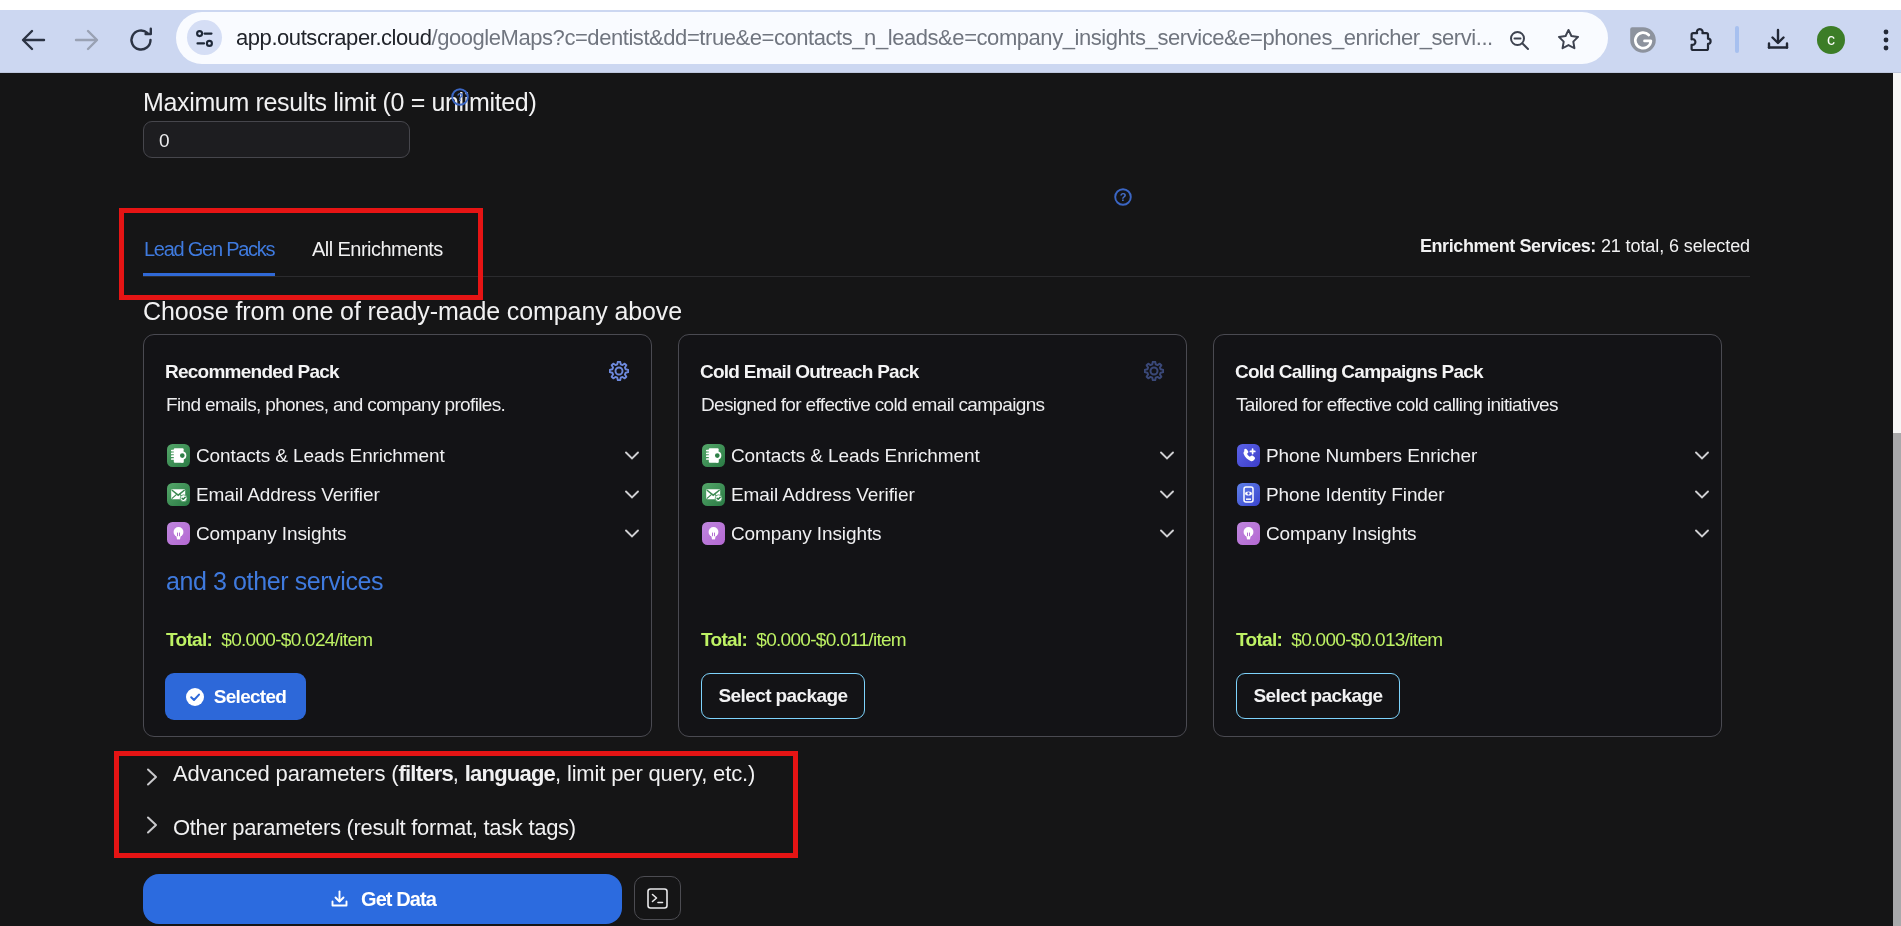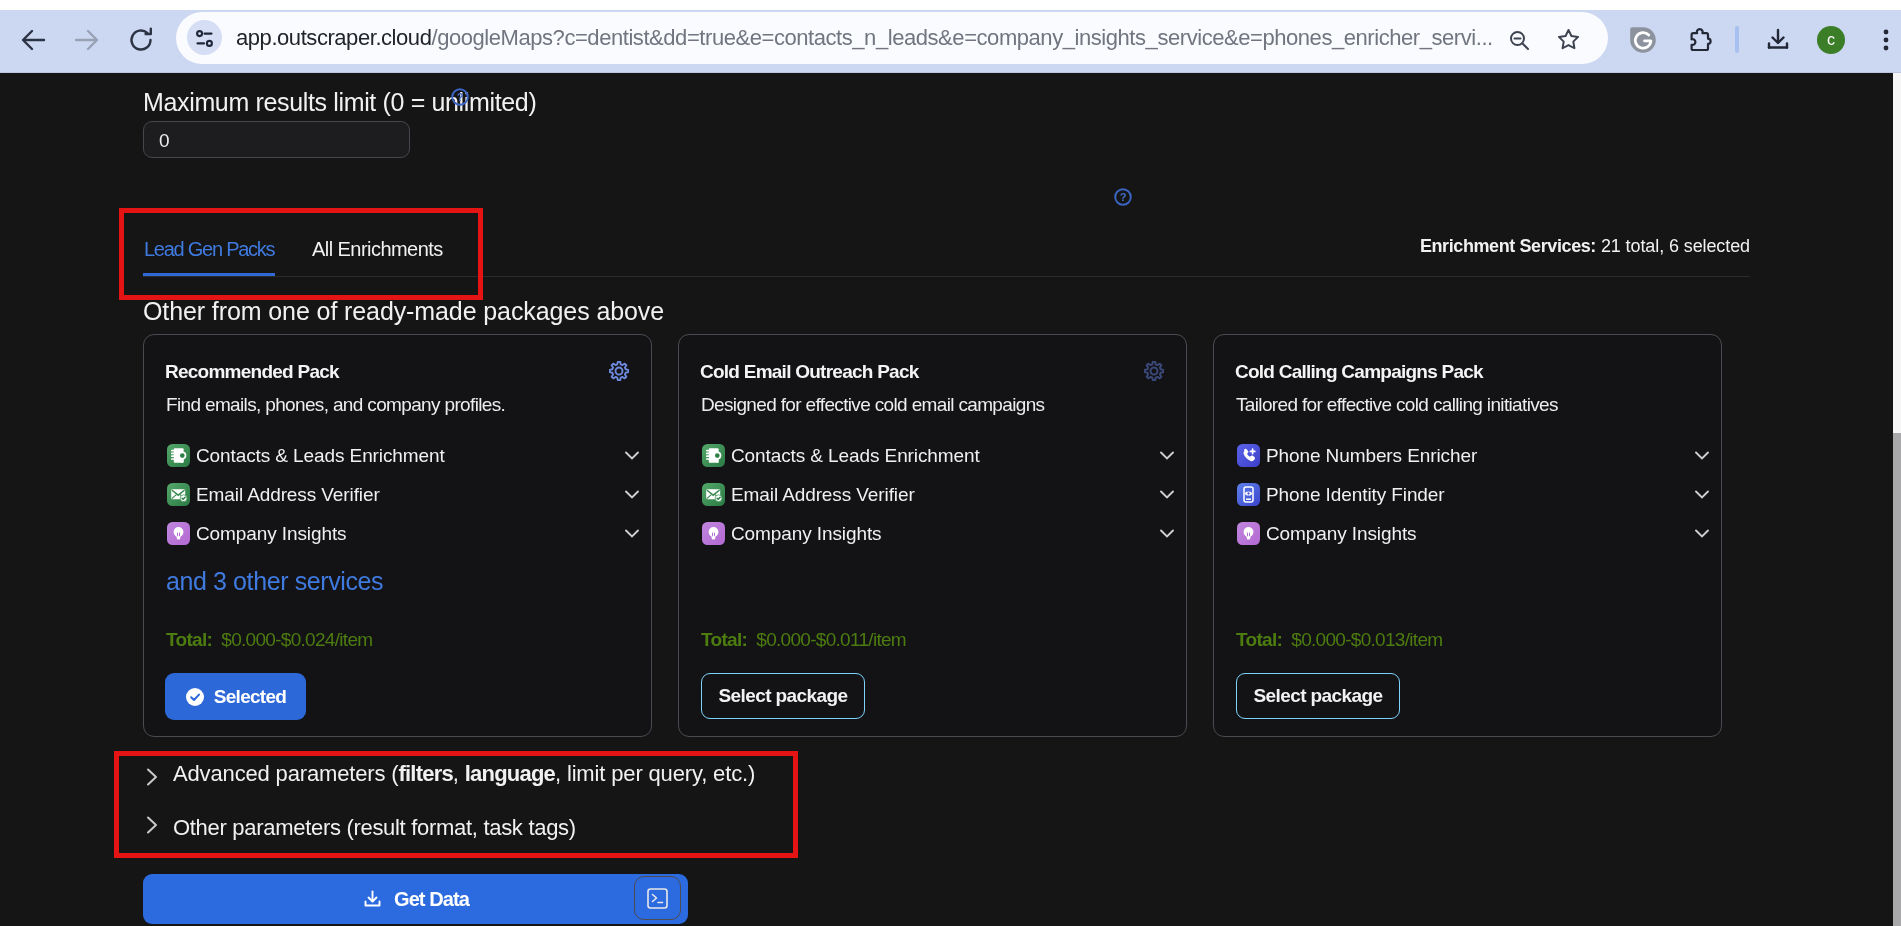--- a/index.html
+++ b/index.html
@@ -31,26 +31,26 @@
   .card { position:absolute; top:334px; width:509px; height:403px; background:#131316; border:1px solid #4a4a51; border-radius:11px; }
   #card1 { left:143px;padding-left:8px; } #card2 { left:678px; } #card3 { left:1213px; }
   .ctitle { position:absolute; left:21px; top:26px; font-size:19px; font-weight:bold; color:#f4f4f5; letter-spacing:-0.75px; white-space:nowrap; }
   .csub { position:absolute; left:22px; top:59px; font-size:19px; color:#ededef; letter-spacing:-0.65px; white-space:nowrap; }
   .crow { position:absolute; left:23px; height:24px; }
   .crow svg.ic { position:absolute; left:0; top:0; }
   .crow .nm { position:absolute; left:29px; top:1px; font-size:19px; color:#f0f0f2; letter-spacing:-0.1px; white-space:nowrap; }
   .crow .chev { position:absolute; }
   .r1 { top:109px; } .r2 { top:148px; } .r3 { top:187px; }
   .chev { left:455px; top:2px; }
-  .totln { position:absolute; left:22px; top:294px; font-size:19px; color:#4d7c0f; white-space:nowrap; letter-spacing:-0.7px; }
+  .totln { position:absolute; left:22px; top:294px; font-size:19px; color:#bef264; white-space:nowrap; letter-spacing:-0.7px; }
   .btn-filled { position:absolute; left:21px; top:338px; height:47px; background:#2d68d9; border-radius:9px; color:#fff; font-weight:bold; font-size:19px; letter-spacing:-0.7px; display:flex; align-items:center; justify-content:center; }
   .btn-outline { position:absolute; left:22px; top:338px; height:46px; background:transparent; border:1px solid #7dd3fc; border-radius:9px; color:#f2f2f3; font-weight:bold; font-size:19px; letter-spacing:-0.6px; display:flex; align-items:center; justify-content:center; }
   
   
-  #getdata { left:143px; top:874px; width:545px; height:50px; background:#2c6bdf; border-radius:9px; }
+  #getdata { left:143px; top:874px; width:479px; height:50px; background:#2c6bdf; border-radius:16px; }
   #term { left:634px; top:876px; width:47px; height:44px; border:1px solid #4c4c52; border-radius:10px; }
   
   #sbtrack { left:1893px; top:73px; width:8px; height:853px; background:#f6f6f6; }
   #sbthumb { left:1893px; top:433px; width:8px; height:493px; background:#a9a9ab; }
 </style>
 </head>
 <body>
 <div id="stage">
 
   <div class="abs" id="topwhite"></div>
@@ -120,21 +120,21 @@
   <svg class="abs" style="left:1114px;top:188px" width="18" height="18" viewBox="0 0 18 18" fill="none">
       <circle cx="9" cy="9" r="7.8" stroke="#3b66c4" stroke-width="1.9"></circle>
       <text x="9" y="13" fill="#4670cc" font-size="11" font-weight="bold" text-anchor="middle" font-family="Liberation Sans">?</text>
     </svg>
 
   <div class="txt blue" style="left:144px;top:238px;font-size:20px;letter-spacing:-1.25px;">Lead Gen Packs</div>
   <div class="txt" style="left:312px;top:238px;font-size:20px;letter-spacing:-0.55px;">All Enrichments</div>
   <div class="abs" id="tabunder"></div>
   <div class="abs" id="tabline"></div>
   <div class="txt" style="right:151px;top:236px;font-size:18px;letter-spacing:-0.1px;"><b style="letter-spacing:-0.4px">Enrichment Services:</b> 21 total, 6 selected</div>
-  <div class="txt" style="left:143px;top:297px;">Other from one of ready-made packages above</div>
+  <div class="txt" style="left:143px;top:297px;">Choose from one of ready-made company above</div>
 
   <div class="abs redbox" id="red1"></div>
 
   <div class="card" id="card1">
     <div class="ctitle">Recommended Pack</div>
     <div class="csub">Find emails, phones, and company profiles.</div>
     <svg class="abs gearsvg" style="left:465px;top:26px" width="20" height="20" viewBox="0 0 20 20" fill="none" stroke="#6d89dc" stroke-width="1.9" stroke-linejoin="round">
         <path d="M8.85 0.77 L11.15 0.77 L11.74 3.32 L13.49 4.05 L15.71 2.66 L17.34 4.29 L15.95 6.51 L16.68 8.26 L19.23 8.85 L19.23 11.15 L16.68 11.74 L15.95 13.49 L17.34 15.71 L15.71 17.34 L13.49 15.95 L11.74 16.68 L11.15 19.23 L8.85 19.23 L8.26 16.68 L6.51 15.95 L4.29 17.34 L2.66 15.71 L4.05 13.49 L3.32 11.74 L0.77 11.15 L0.77 8.85 L3.32 8.26 L4.05 6.51 L2.66 4.29 L4.29 2.66 L6.51 4.05 L8.26 3.32 Z"></path>
         <circle cx="10" cy="10" r="3.5"></circle>
       </svg>

